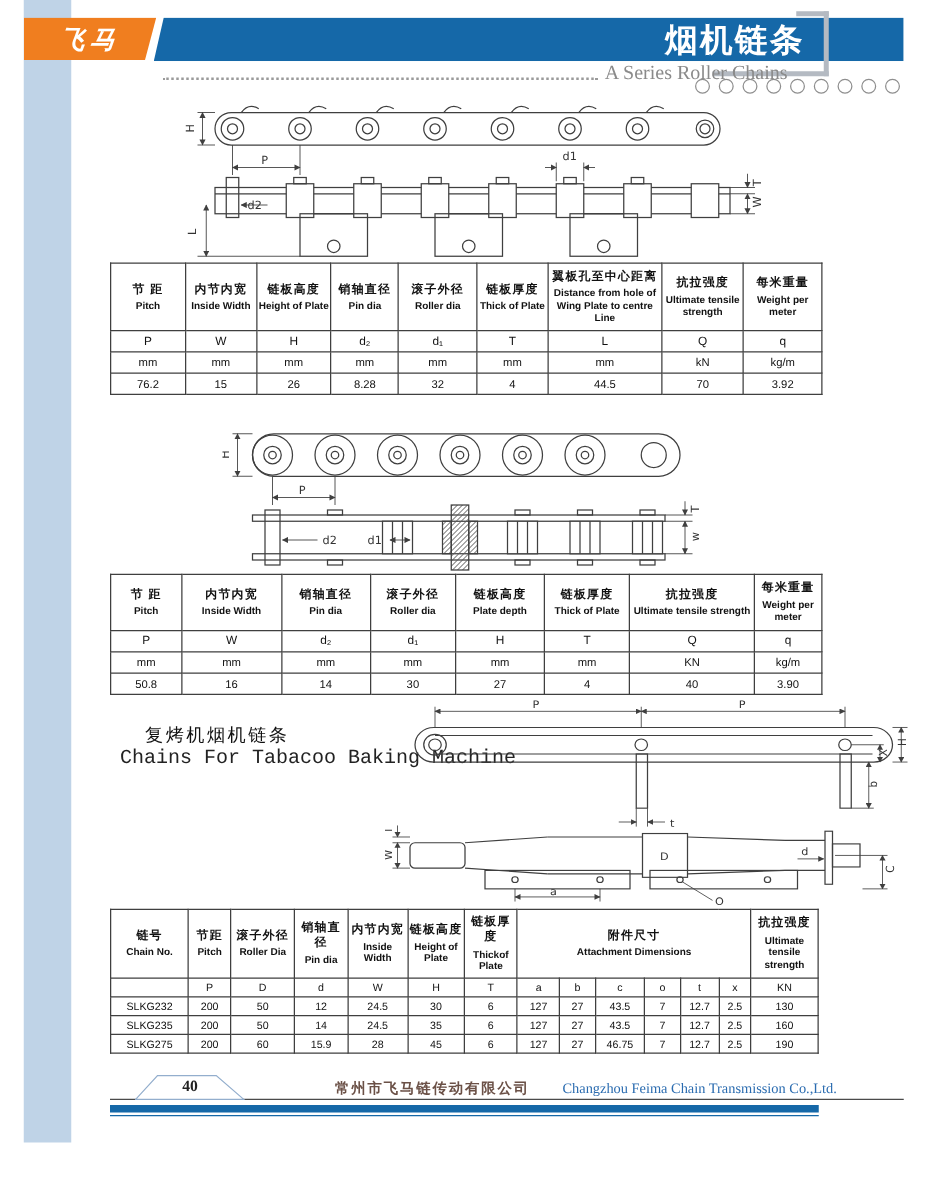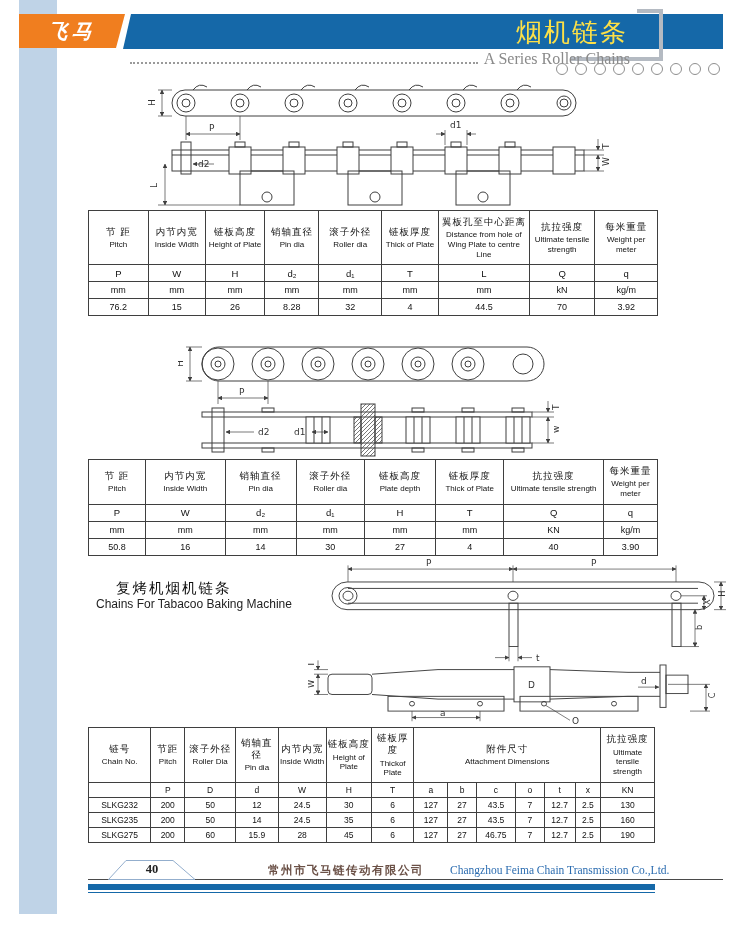--- a/index.html
+++ b/index.html
@@ -11,48 +11,48 @@
   .page{position:relative;width:745px;height:951px;background:#fff;overflow:hidden;
     font-family:"Liberation Sans",sans-serif;}
   .side-stripe{position:absolute;left:19px;top:0;width:38px;height:914px;background:var(--lightblue);}
   
   .banner-orange{position:absolute;left:19px;top:14px;width:106px;height:34px;background:var(--orange);
     clip-path:polygon(0 0,100% 0,calc(100% - 9px) 100%,0 100%);display:flex;align-items:center;justify-content:center;}
   .logo-text{color:#fff;font-family:"Liberation Serif",serif;font-weight:bold;font-style:italic;
     font-size:20px;letter-spacing:4px;transform:skewX(-6deg);}
   .banner-blue{position:absolute;left:123px;top:14px;width:600px;height:35px;background:var(--blue);
     clip-path:polygon(8px 0,100% 0,100% 100%,0 100%);}
-  .page-title{position:absolute;right:95px;top:0;height:35px;line-height:36px;color:#fde047;
-    font-size:26px;font-weight:400;letter-spacing:2px;}
+  .page-title{position:absolute;right:79px;top:0;height:35px;line-height:36px;color:#ffffff;
+    font-size:26px;font-weight:700;letter-spacing:2px;}
   .subtitle-row{position:absolute;left:130px;top:50px;width:500px;display:flex;align-items:flex-end;}
   .dots{flex:1;border-bottom:2px dotted #9a9a9a;margin-bottom:4px;margin-right:6px;}
   .subtitle-text{font-family:Liberation Serif, serif;font-size:16px;color:var(--subtitle);white-space:nowrap;}
   .bracket{position:absolute;left:570px;top:9px;width:93px;height:52px;pointer-events:none;}
   .bracket .arm-top{position:absolute;right:0;top:0;width:26px;height:4px;background:var(--silver);}
   .bracket .arm-side{position:absolute;right:0;top:0;width:4px;height:52px;background:var(--silver);}
   .bracket .arm-bottom{position:absolute;right:0;bottom:0;width:93px;height:4px;background:var(--silver);}
   .circles-row{position:absolute;left:556px;top:63px;display:flex;gap:7px;}
   .ring{width:12px;height:12px;border:1.6px solid #8f8f8f;border-radius:50%;background:#fff;}
   
   svg text{font-family:"DejaVu Sans",sans-serif;font-size:9px;fill:#333;}
   .drawing{position:absolute;}
   
   .tbl-wrap{position:absolute;}
   table{border-collapse:collapse;table-layout:fixed;width:100%;background:#fff;}
   th,td{border:1px solid #3f3f3f;text-align:center;vertical-align:middle;color:#111;overflow:hidden;}
-  thead th{font-weight:400;padding:5px 1px;}
+  thead th{font-weight:700;padding:5px 1px;}
   th .cn{font-size:9.5px;letter-spacing:1px;line-height:1.3;}
   th .en{font-size:8px;line-height:1.2;margin-top:2px;letter-spacing:0;}
   tbody td{font-size:9px;height:17px;padding:0 1px;}
   .symbol-row td{font-size:9.5px;}
   .t3 thead th{padding:4px 1px;}
   .t3 tbody td{font-size:8.5px;height:15px;}
   
   .sec-title-cn{position:absolute;left:96px;top:579px;font-size:14.5px;color:#111;letter-spacing:2px;margin-left:20px;}
-  .sec-title-en{position:absolute;left:96px;top:597px;font-family:Liberation Sans, sans-serif;font-size:12px;color:#222;}
+  .sec-title-en{position:absolute;left:96px;top:597px;font-family:Liberation Mono, monospace;font-size:16px;color:#222;}
   
   .footer-rule{position:absolute;left:88px;top:879px;width:635px;height:1.3px;background:#4a4a4a;}
   .page-tab{position:absolute;left:108px;top:860px;width:88px;height:20px;}
   .page-num{position:absolute;left:108px;top:862px;width:88px;text-align:center;
     font-family:"Liberation Serif",serif;font-weight:bold;font-size:12.5px;color:#222;}
   .company-row{position:absolute;left:268px;top:863px;display:flex;gap:26px;align-items:baseline;}
   .company-cn{font-size:11.5px;font-weight:bold;letter-spacing:1.5px;color:var(--company-cn);}
   .company-en{font-family:"Liberation Serif",serif;font-size:11.5px;color:var(--company-en);text-align:right;}
   .footer-bar{position:absolute;left:88px;top:884px;width:567px;height:6px;background:var(--blue);}
   .footer-line{position:absolute;left:88px;top:891.5px;width:567px;height:1.5px;background:var(--blue);}

